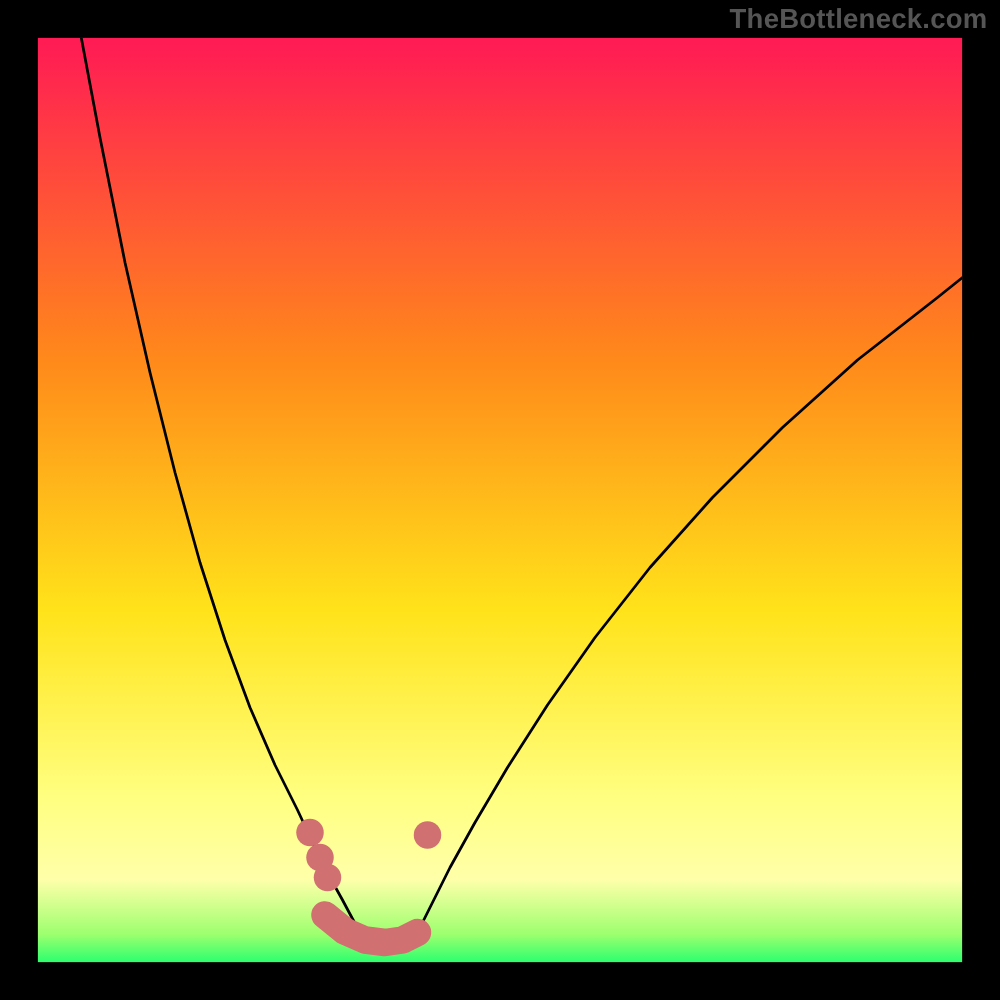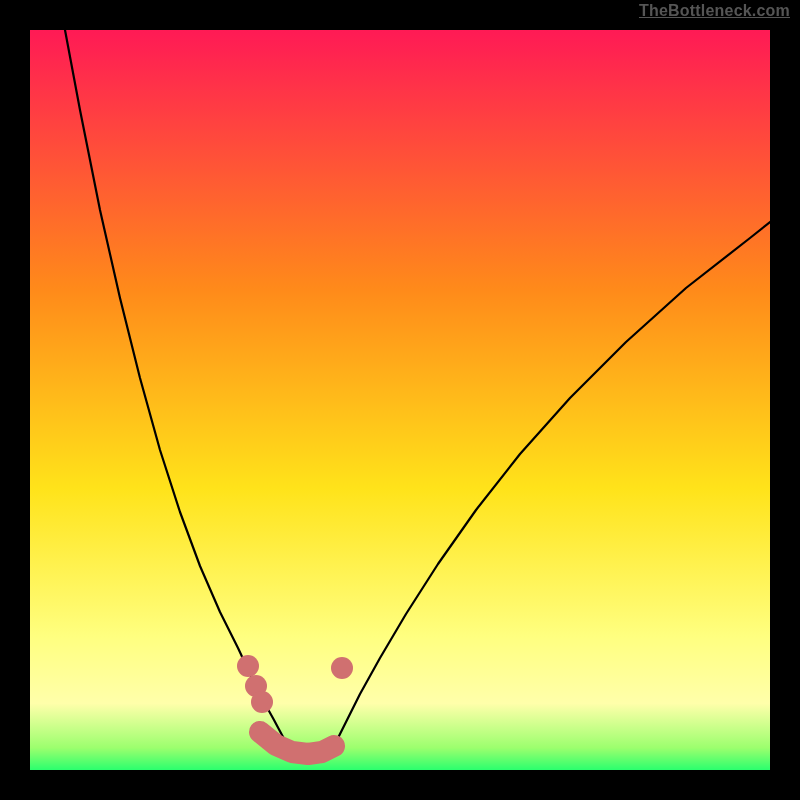--- a/index.html
+++ b/index.html
@@ -17,24 +17,23 @@
     width: 740px;
     height: 740px;
     overflow: hidden;
   }
   #watermark {
     position: absolute;
     top: 2px;
     right: 10px;
     color: #555;
     font-family: Arial, Helvetica, sans-serif;
-    font-size: 16px;
+    font-size: 22px;
     font-weight: 600;
     letter-spacing: 0.2px;
-    text-decoration: underline;
   }
   svg { display: block; }
   .curve {
     fill: none;
     stroke: #000;
     stroke-width: 2.2;
     stroke-linecap: round;
     stroke-linejoin: round;
   }
   .bump {

